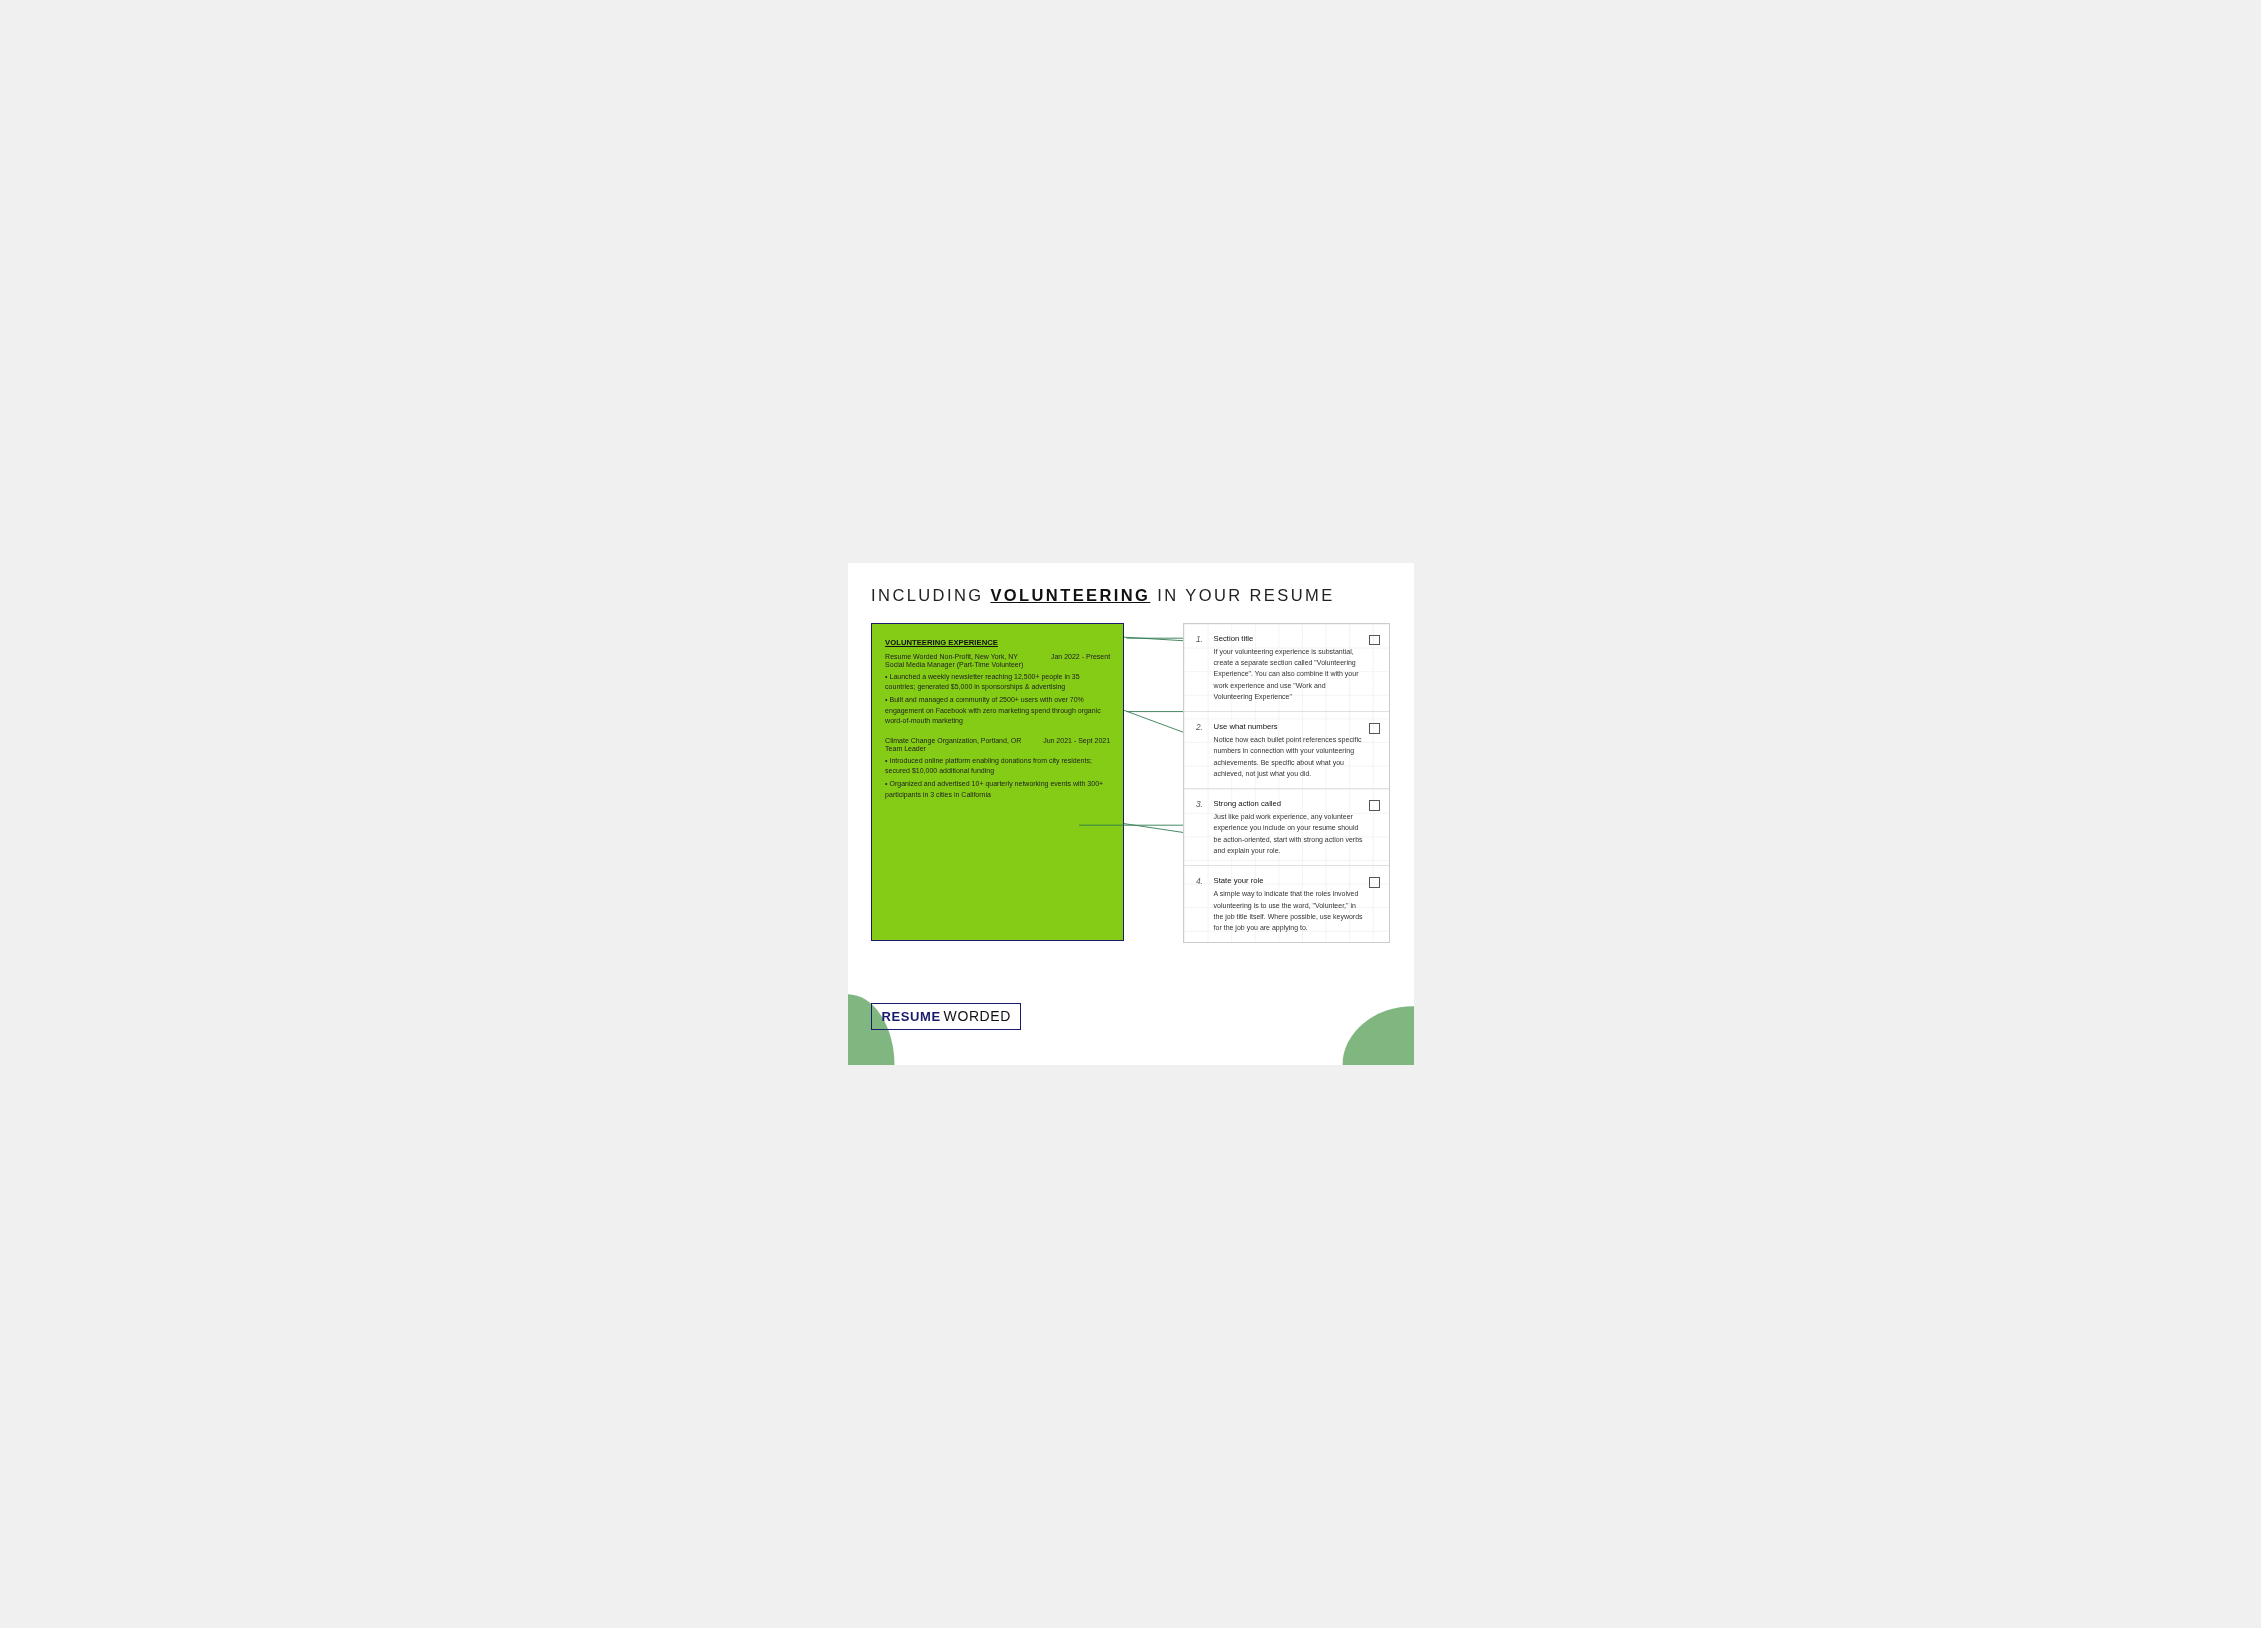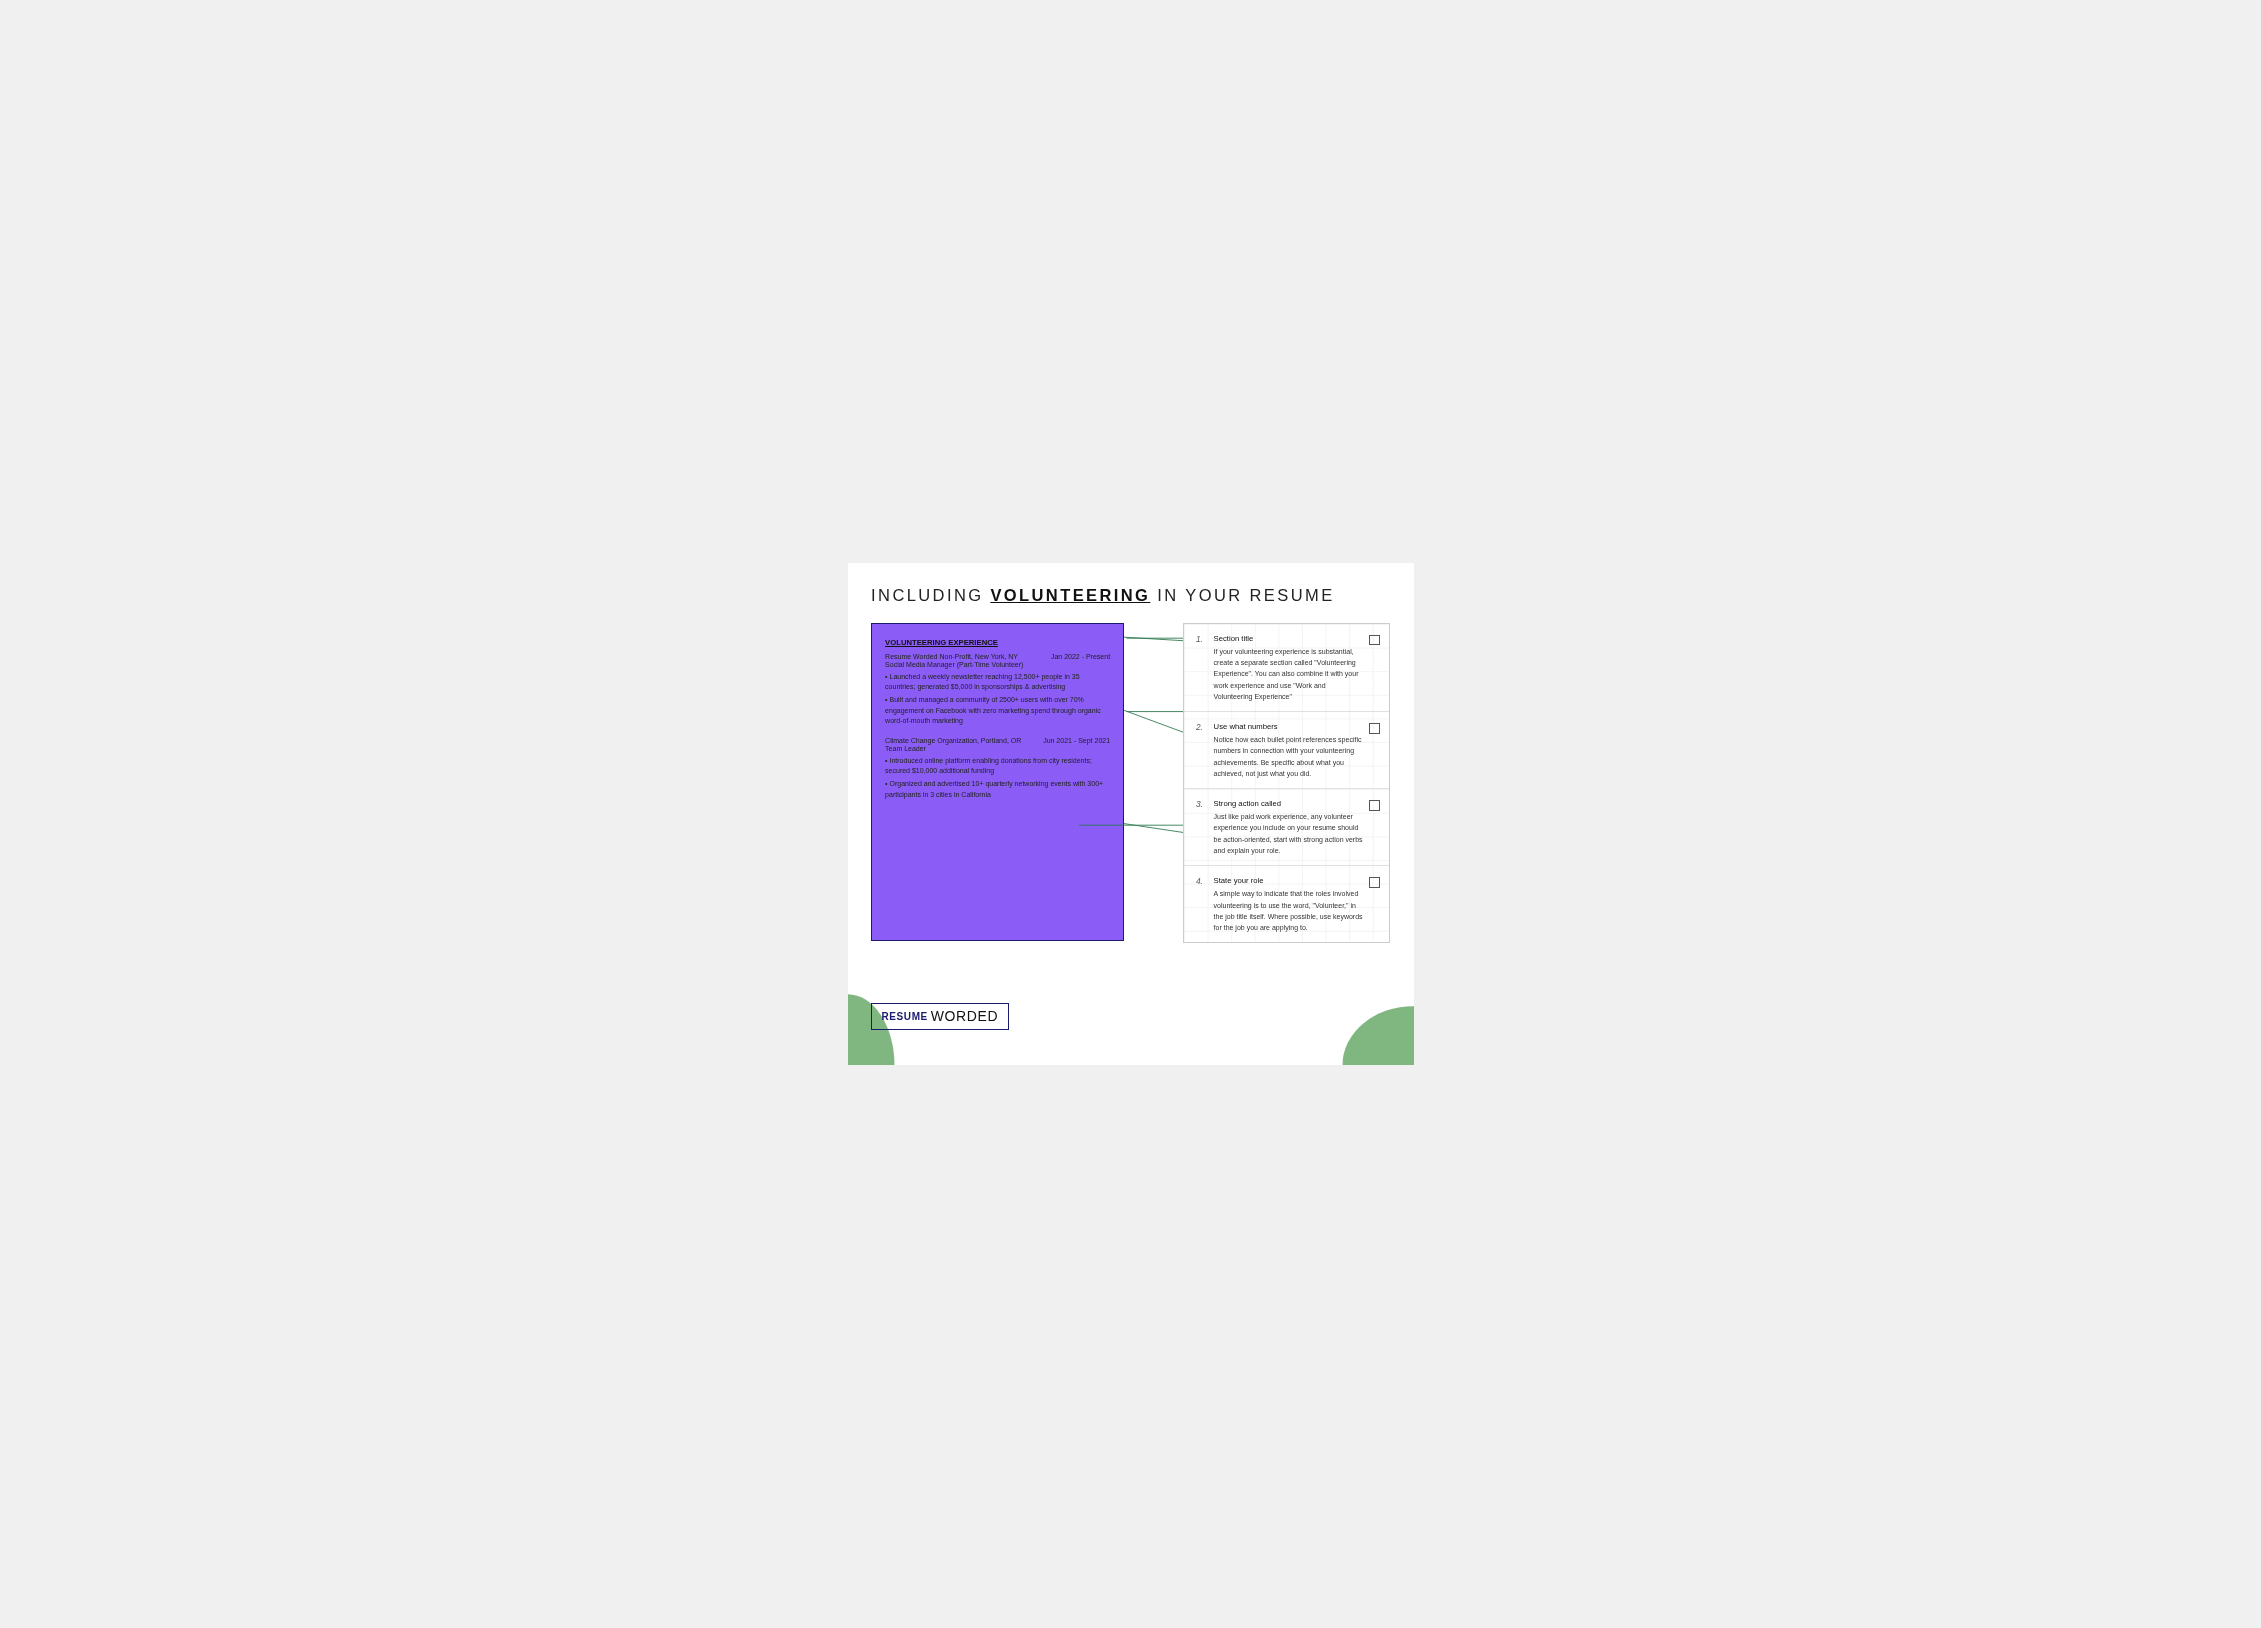--- a/index.html
+++ b/index.html
@@ -70,21 +70,21 @@
       align-items: flex-start;
     }
 
     
     .resume-panel {
       border: 1.8px solid #1a1a6e;
       padding: 14px 13px;
       width: 253px;
       min-height: 318px;
       flex-shrink: 0;
-      background: #8b5cf6;
+      background: #84cc16;
       position: relative;
     }
 
     .resume-section-title {
       font-size: 7.7px;
       font-weight: 700;
       text-decoration: underline;
       color: #111111;
       margin-bottom: 5.9px;
     }
@@ -196,21 +196,21 @@
 
     .brand-box {
       border: 1.2px solid #1a1a6e;
       padding: 4.7px 9.4px;
       display: inline-flex;
       align-items: center;
       gap: 0;
     }
 
     .brand-resume {
-      font-size: 10px;
+      font-size: 13px;
       font-weight: 900;
       color: #1a1a6e;
       letter-spacing: 0.6px;
     }
 
     .brand-worded {
       font-size: 14px;
       font-weight: 400;
       color: #111111;
       letter-spacing: 0.6px;

